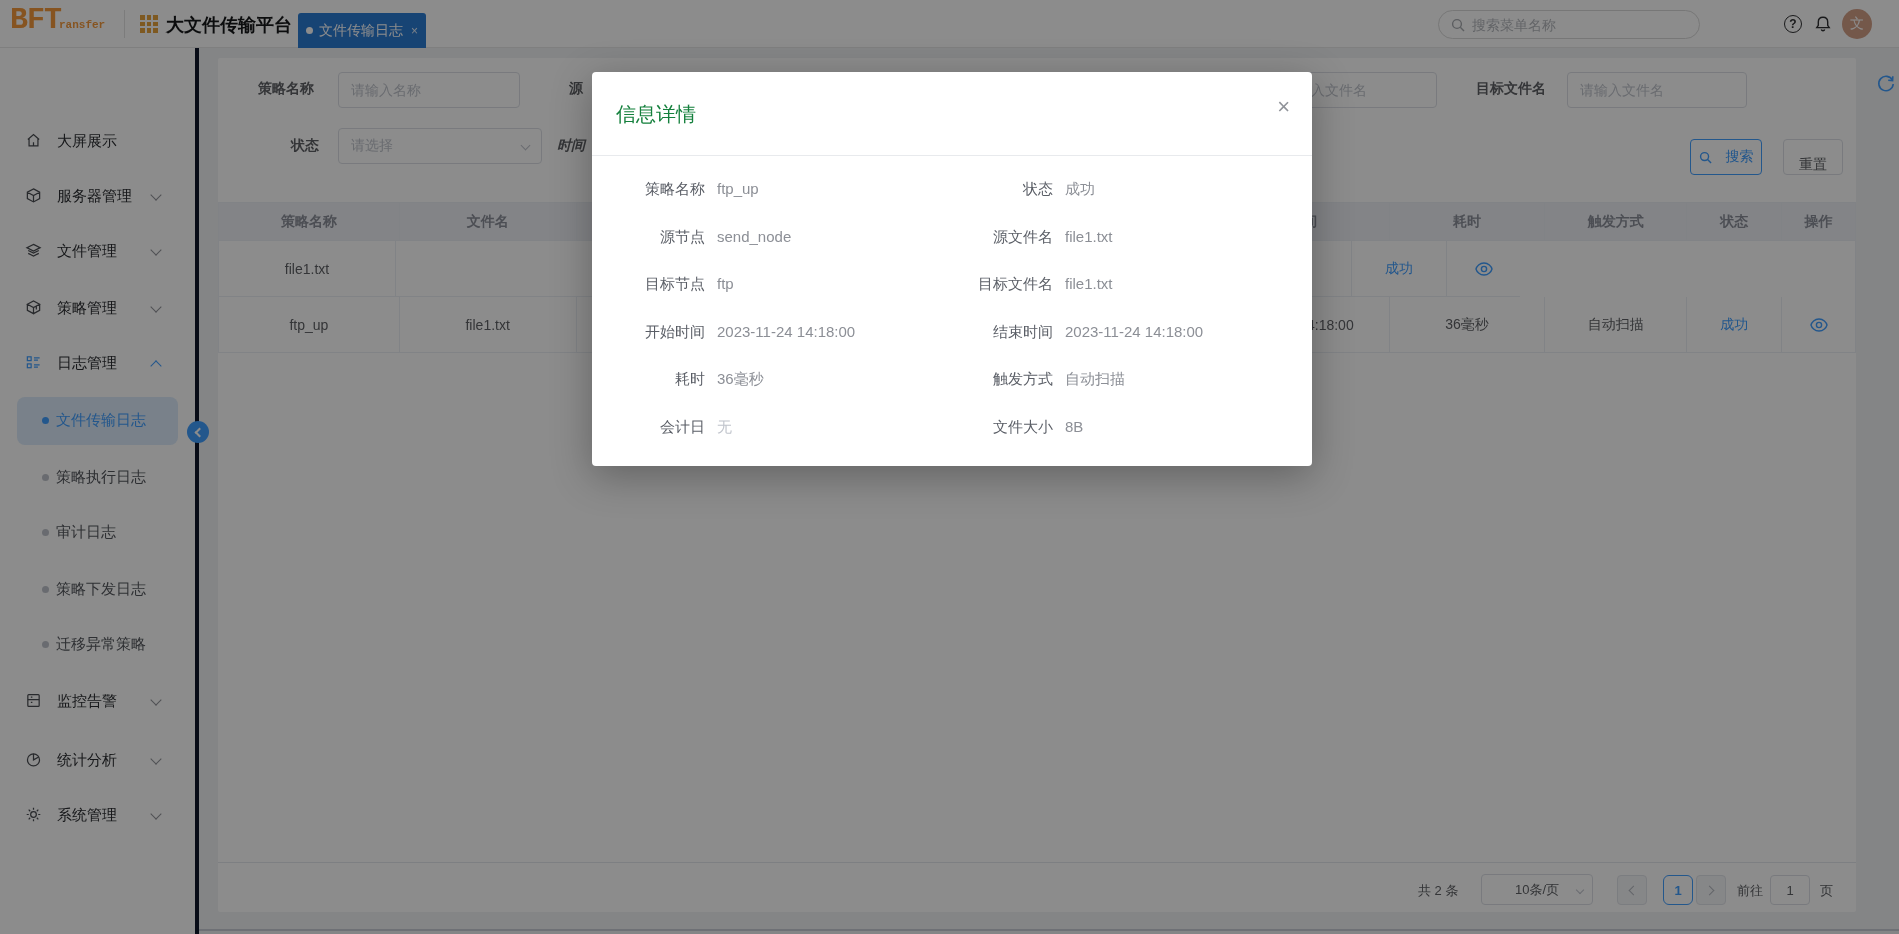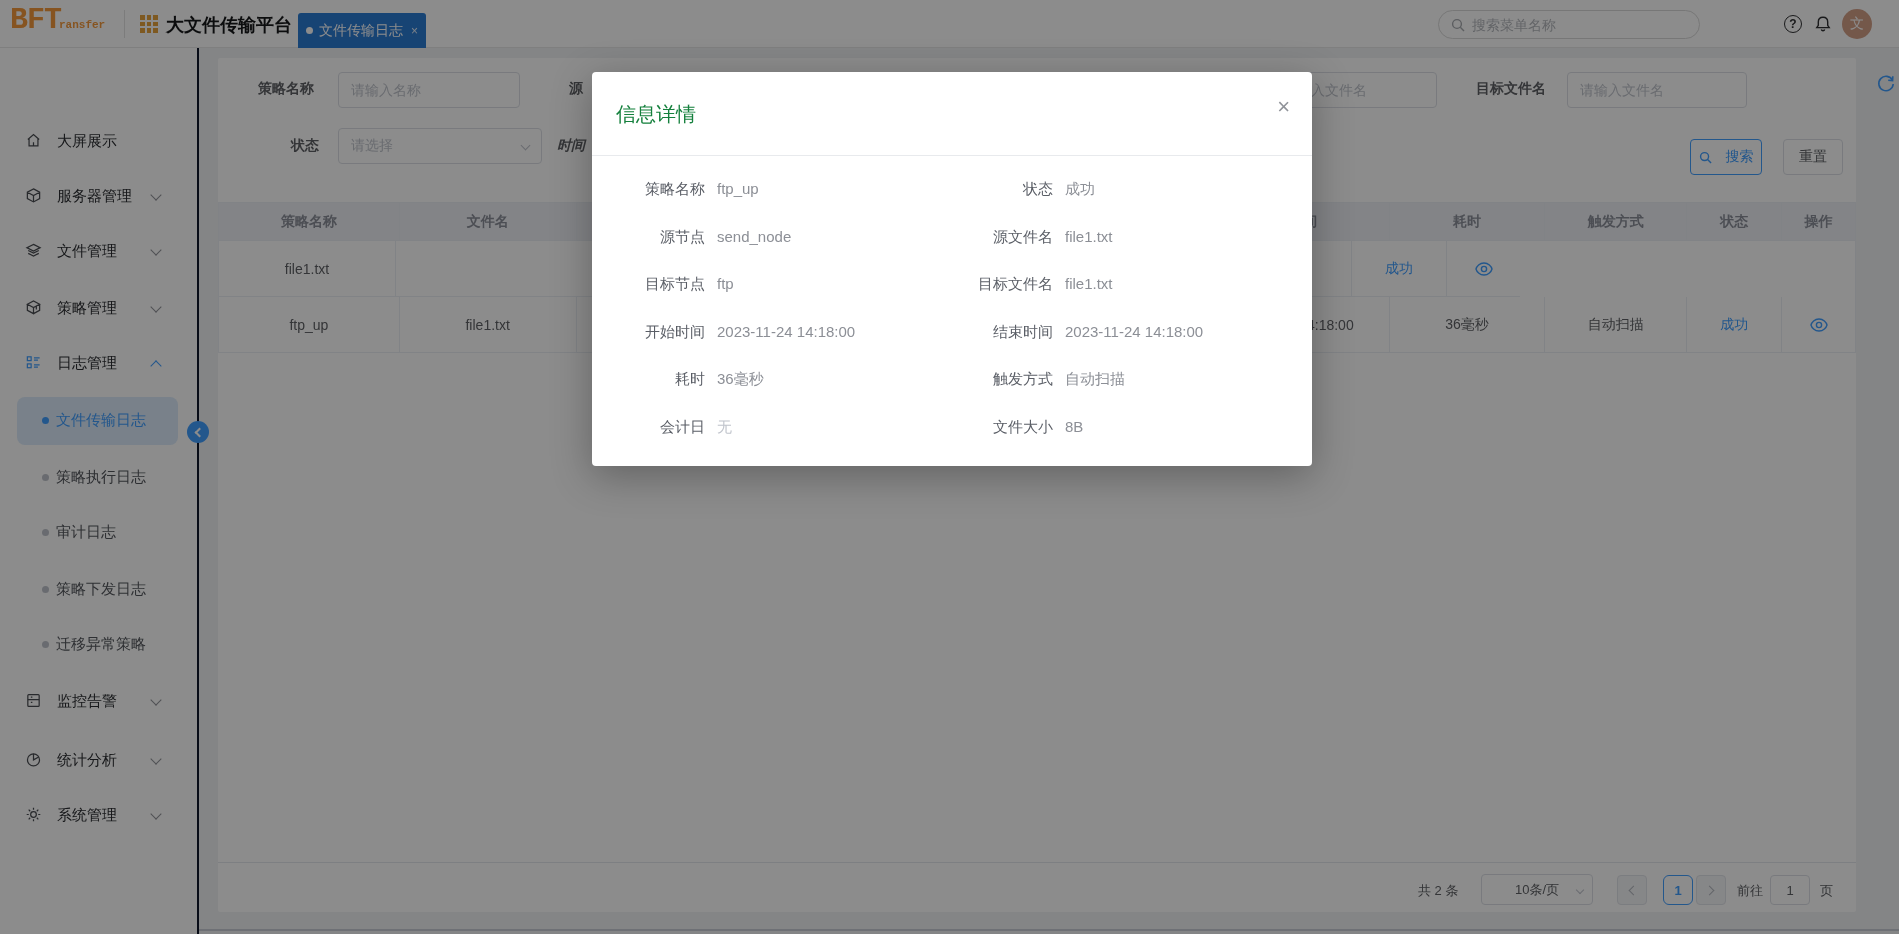--- a/index.html
+++ b/index.html
@@ -20,21 +20,21 @@
   .tab .dot { width:7px; height:7px; border-radius:50%; background:#fff; }
   .tab .x { font-size:12px; opacity:.85; margin-left:2px; }
   .menusearch { position:absolute; left:1438px; top:10px; width:262px; height:29px; border:1px solid #d9d9d9; border-radius:15px; display:flex; align-items:center; padding-left:12px; gap:7px; background:#fff; }
   .menusearch input { border:none; outline:none; font-size:14px; color:#701a75; width:200px; background:transparent; }
   .menusearch input::placeholder { color:#b5b8bd; }
   .helpicon { position:absolute; left:1784px; top:15px; width:18px; height:18px; border:1.6px solid #303133; border-radius:50%; font-size:12px; font-weight:700; display:flex; align-items:center; justify-content:center; color:#303133; }
   .bellicon { position:absolute; left:1814px; top:15px; }
   .avatar { position:absolute; left:1842px; top:9px; width:30px; height:30px; border-radius:50%; background:#d4a088; color:#fff; font-size:14px; display:flex; align-items:center; justify-content:center; }
 
   
-  .sidebar { position:absolute; left:0; top:48px; width:199px; height:886px; background:#ffffff; border-right:2px solid #0f172a; z-index:1; }
+  .sidebar { position:absolute; left:0; top:48px; width:199px; height:886px; background:#ffffff; border-right:4px solid #0f172a; z-index:1; }
   .mitem { position:absolute; left:0; width:198px; height:32px; font-size:15px; color:#2d2f33; }
   .mitem svg { position:absolute; left:25px; top:7px; color:#4a4d52; }
   .mitem .lab { position:absolute; left:57px; top:7px; }
   .chev { position:absolute; left:152px; top:11px; width:8px; height:8px; border-right:1.5px solid #909399; border-bottom:1.5px solid #909399; transform:rotate(45deg); }
   .chev.up { transform:rotate(-135deg); top:15px; border-color:#409eff; }
   .mitem.active svg { color:#409eff; }
   .subpill { position:absolute; left:17px; top:349px; width:161px; height:48px; background:#dcebfb; border-radius:8px; }
   .sitem { position:absolute; left:0; width:198px; height:28px; font-size:15px; color:#55585e; }
   .sitem .bullet { position:absolute; left:42px; top:10px; width:7px; height:7px; border-radius:50%; background:#c0c4cc; }
   .sitem .lab { position:absolute; left:56px; top:4px; }
@@ -45,21 +45,21 @@
 
   
   .card { position:absolute; left:218px; top:58px; width:1638px; height:854px; background:#ffffff; border-radius:2px; }
   .flabel { position:absolute; font-size:14px; font-weight:700; color:#606266; }
   .fin { position:absolute; height:36px; border:1px solid #dcdfe6; border-radius:4px; background:#fff; font-size:14px; color:#606266; padding:0 12px; outline:none; }
   .fin::placeholder { color:#c0c4cc; }
   .fsel { position:absolute; height:36px; border:1px solid #dcdfe6; border-radius:4px; background:#fff; font-size:14px; color:#c0c4cc; display:flex; align-items:center; padding:0 12px; }
   .fsel .chev2 { position:absolute; right:12px; top:13px; width:7px; height:7px; border-right:1.4px solid #c0c4cc; border-bottom:1.4px solid #c0c4cc; transform:rotate(45deg); }
   .btn { position:absolute; height:36px; border-radius:4px; font-size:14px; display:flex; align-items:center; justify-content:center; gap:14px; cursor:pointer; }
   .btn.search { left:1472px; top:81px; width:72px; border:1px solid #409eff; color:#409eff; background:#fff; }
-  .btn.reset { left:1565px; top:81px; width:60px; border:1px solid #dcdfe6; color:#606266; background:#fff; }
+  .btn.reset { left:1565px; top:81px; width:60px; border:1px solid #dcdfe6; color:#606266; background:#fff;align-items:flex-end; }
 
   
   .tbl { position:absolute; left:0; top:144px; width:1638px; border:1px solid #ebeef5; border-bottom:none; font-size:14px; }
   .trow { display:flex; }
   .trow.head { background:#eef0f6; color:#8b8f99; font-weight:700; }
   .tcell { height:56px; display:flex; align-items:center; justify-content:center; border-right:1px solid #ebeef5; border-bottom:1px solid #ebeef5; color:#606266; overflow:hidden; white-space:nowrap; }
   .trow.head .tcell { height:38px; color:#8b8f99; }
   .tcell:last-child { border-right:none; }
   .c0{width:181px}.c1{width:177px}.c2{width:205px}.c3{width:205px}.c4{width:204px}.c5{width:200px}.c6{width:156px}.c7{width:142px}.c8{width:95px}.c9{width:73px}
   .blue { color:#409eff; }

